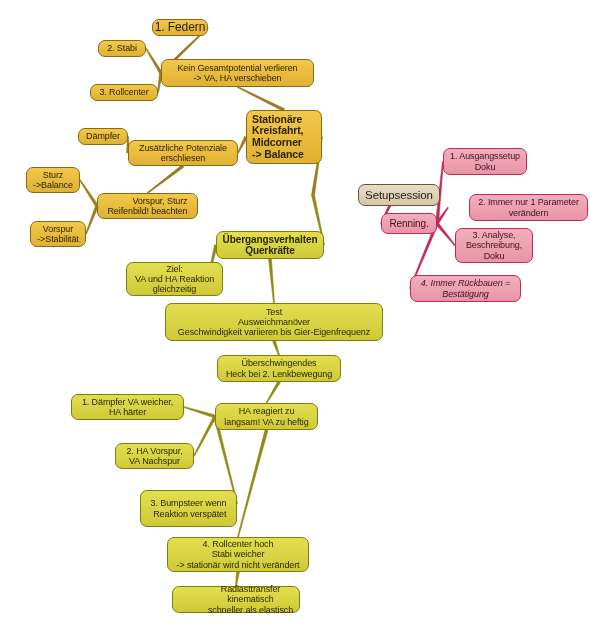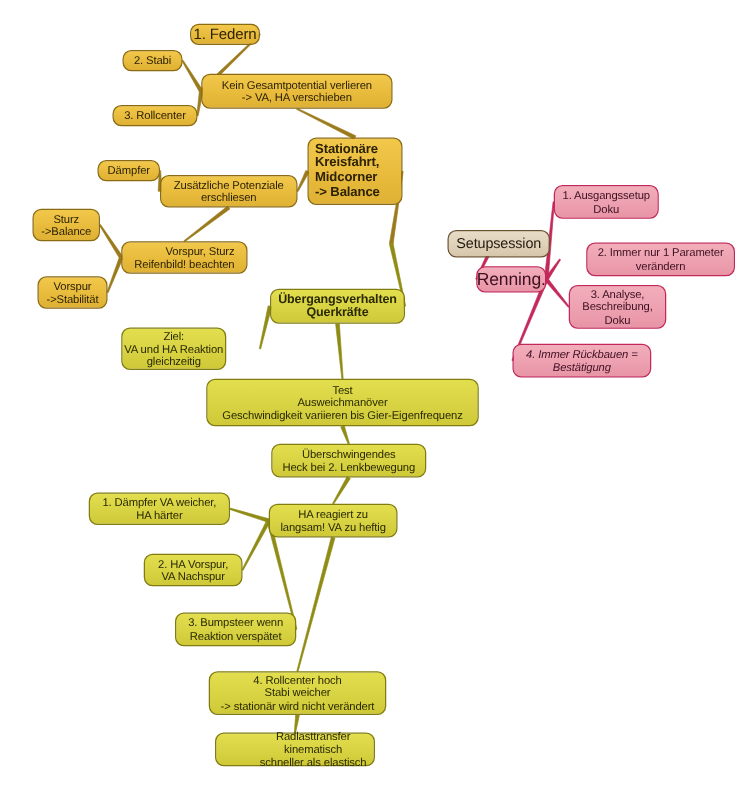--- a/index.html
+++ b/index.html
@@ -95,21 +95,21 @@
 -&gt;Balance</span>
       </div>
       <div class="node amber" style="left: 30px; top: 221px; width: 56px; height: 26px; font-size: 9px;">
         <span>Vorspur
 -&gt;Stabilität</span>
       </div>
       <div class="node lime" style="left: 216px; top: 231px; width: 108px; height: 28px; font-size: 10px; font-weight: 700;">
         <span>Übergangsverhalten
 Querkräfte</span>
       </div>
-      <div class="node lime" style="left: 97px; top: 262px; width: 84px; height: 34px; font-size: 9px;">
+      <div class="node lime" style="left: 126px; top: 262px; width: 97px; height: 34px; font-size: 9px;">
         <span>Ziel:
 VA und HA Reaktion
 gleichzeitig</span>
       </div>
       <div class="node lime" style="left: 165px; top: 303px; width: 218px; height: 38px; font-size: 9px;">
         <span>Test
 Ausweichmanöver
 Geschwindigkeit variieren bis Gier-Eigenfrequenz</span>
       </div>
       <div class="node lime" style="left: 217px; top: 355px; width: 124px; height: 27px; font-size: 9px;">
@@ -121,34 +121,34 @@
 langsam! VA zu heftig</span>
       </div>
       <div class="node lime" style="left: 71px; top: 394px; width: 113px; height: 26px; font-size: 9px;">
         <span>1. Dämpfer VA weicher,
 HA härter</span>
       </div>
       <div class="node lime" style="left: 115px; top: 443px; width: 79px; height: 26px; font-size: 9px;">
         <span>2. HA Vorspur,
 VA Nachspur</span>
       </div>
-      <div class="node lime" style="left: 140px; top: 490px; width: 97px; height: 27px; font-size: 9px;">
+      <div class="node lime" style="left: 140px; top: 490px; width: 97px; height: 37px; font-size: 9px; text-align: right;">
         <span>3. Bumpsteer wenn
 Reaktion verspätet</span>
       </div>
       <div class="node lime" style="left: 167px; top: 537px; width: 142px; height: 35px; font-size: 9px;">
         <span>4. Rollcenter hoch
 Stabi weicher
 -&gt; stationär wird nicht verändert</span>
       </div>
       <div class="node lime" style="left: 172px; top: 586px; width: 128px; height: 27px; font-size: 9px; padding-left: 29px;">
         <span>Radlasttransfer kinematisch
 schneller als elastisch</span>
       </div>
-      <div class="node pink" style="left: 381px; top: 213px; width: 56px; height: 21px; font-size: 14px;">
+      <div class="node pink" style="left: 381px; top: 213px; width: 56px; height: 21px; font-size: 10px;">
         <span>Renning.</span>
       </div>
       <div class="node pink" style="left: 443px; top: 148px; width: 84px; height: 27px; font-size: 9px;">
         <span>1. Ausgangssetup
 Doku</span>
       </div>
       <div class="node pink" style="left: 469px; top: 194px; width: 119px; height: 27px; font-size: 9px;">
         <span>2. Immer nur 1 Parameter
 verändern</span>
       </div>

